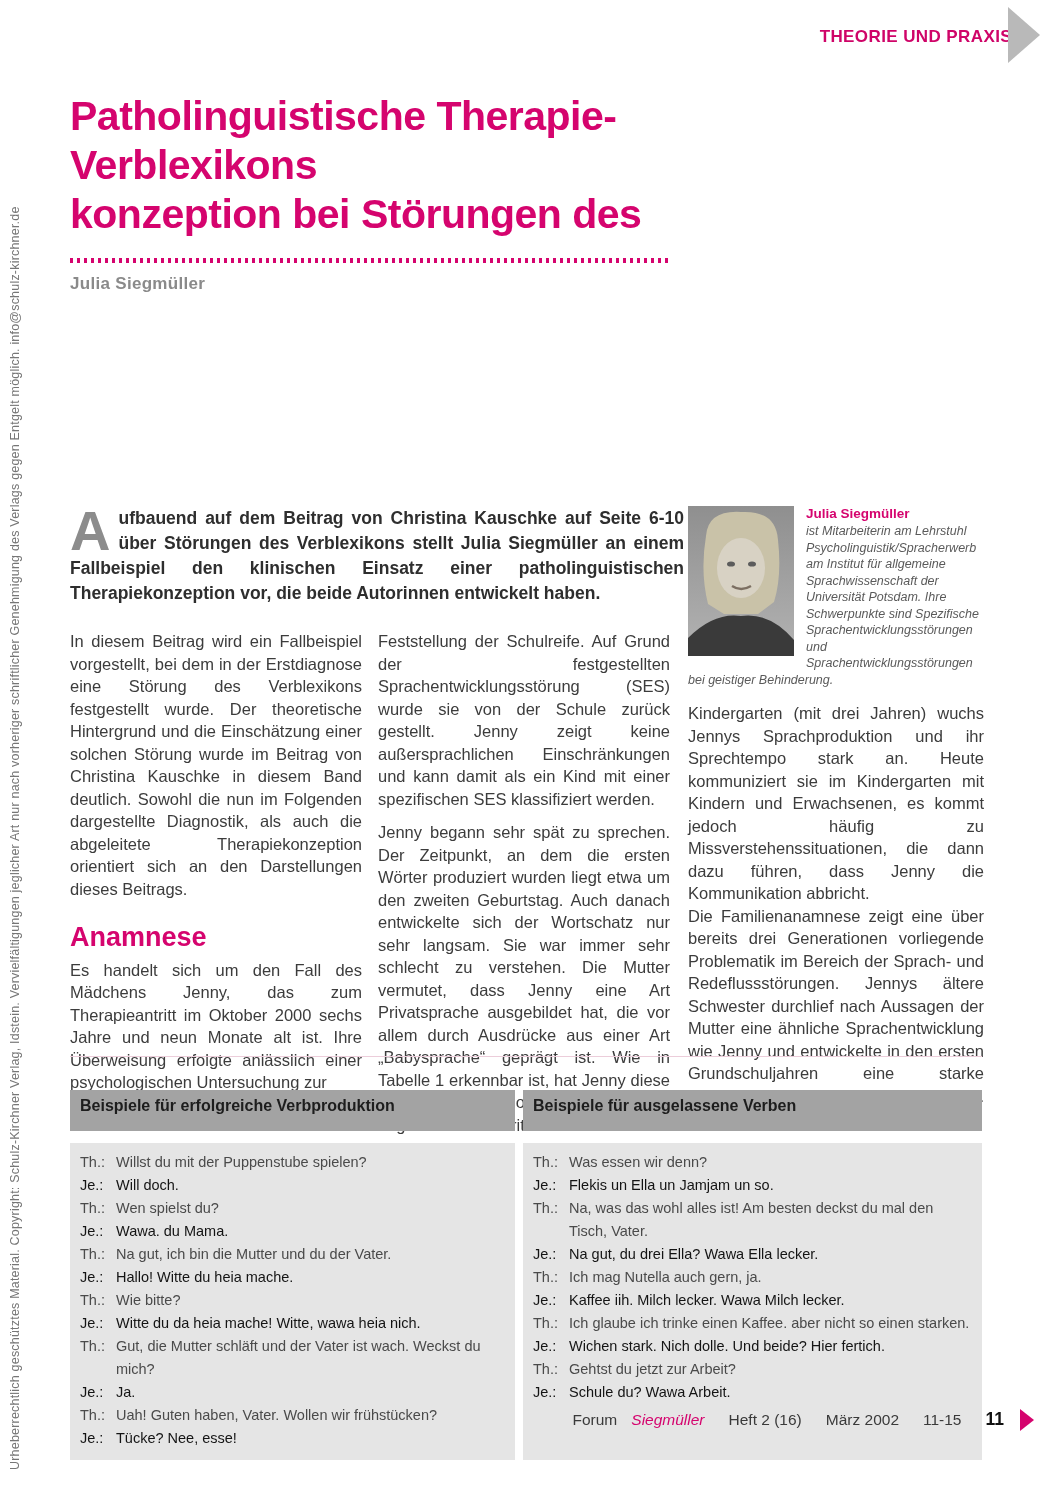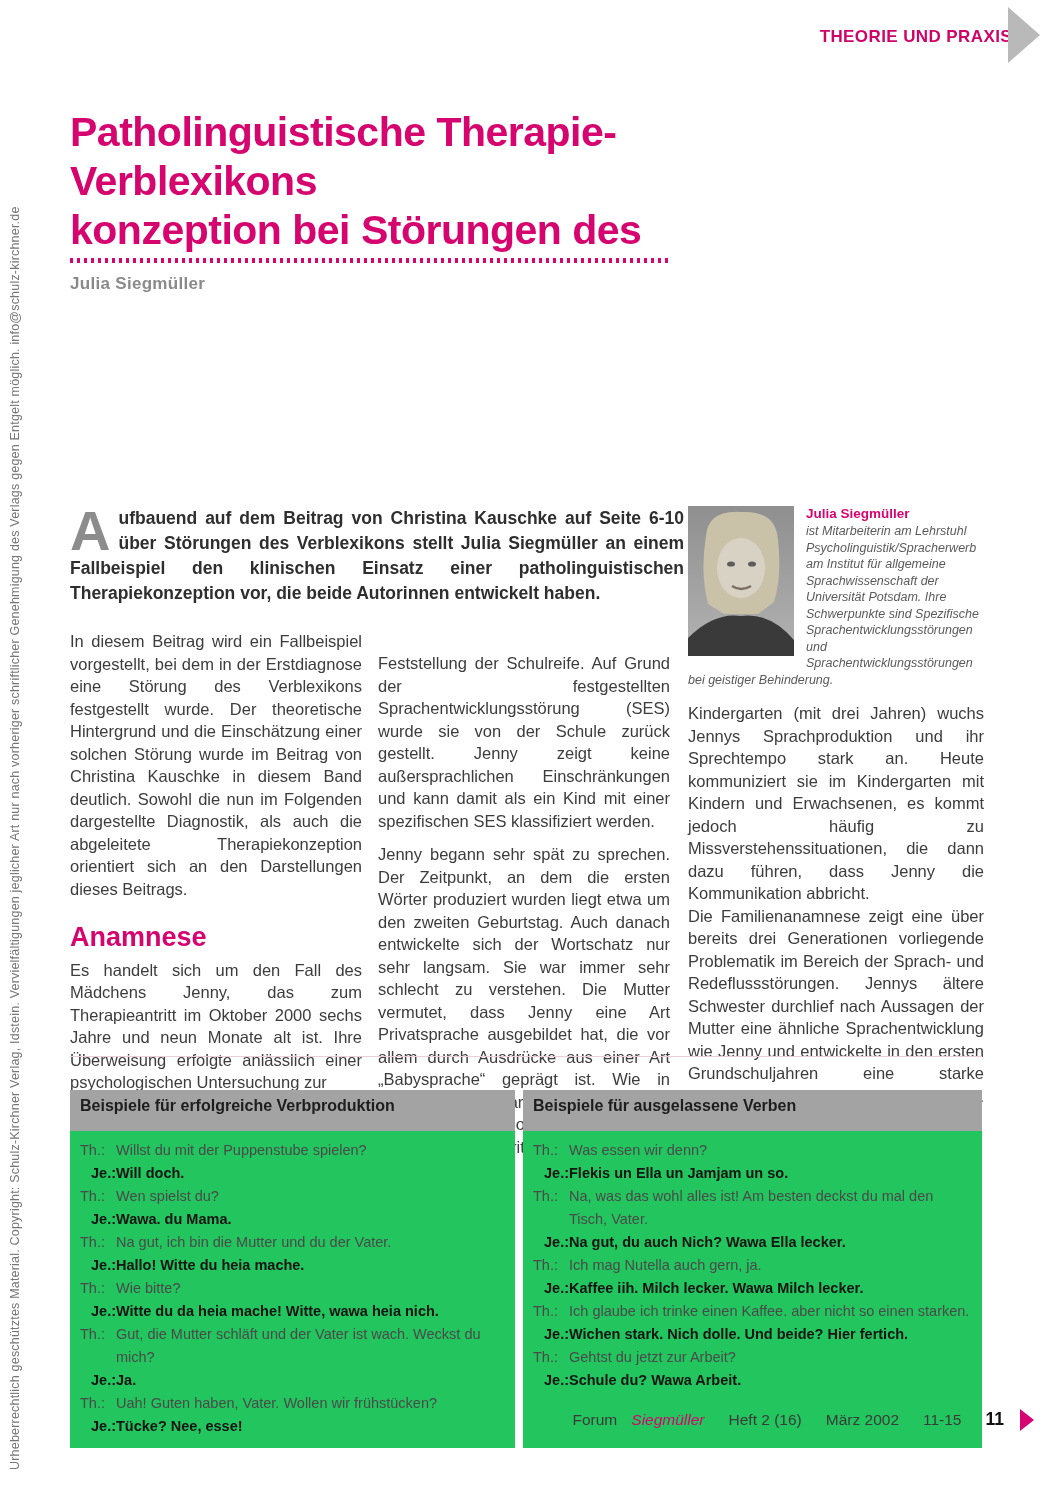--- a/index.html
+++ b/index.html
@@ -19,21 +19,21 @@
     position:absolute; top:27px; right:46px;
     font-size:17px; font-weight:bold; color:#cf0468; letter-spacing:.4px;margin-left:21px;
   }
   .corner-arrow{
     position:absolute; top:7px; right:18px; width:0; height:0;
     border-top:28px solid transparent; border-bottom:28px solid transparent;
     border-left:32px solid #b9b9b9;
   }
   
   .title{
-    position:absolute; left:70px; top:108px; width:700px;
+    position:absolute; left:70px; top:92px; width:700px;
     font-size:41px; line-height:49px; font-weight:bold; color:#d5046e;
     letter-spacing:-.5px;
   }
   .dotted-rule{
     position:absolute; left:70px; top:258px; width:600px; height:5px;
     background:repeating-linear-gradient(90deg,#d5046e 0 3px,transparent 3px 7px);
   }
   .byline{
     position:absolute; left:70px; top:274px;
     font-size:17px; font-weight:bold; color:#8a8a8a; letter-spacing:.3px;
@@ -52,46 +52,46 @@
   .bio{ position:absolute; left:688px; top:506px; width:296px; }
   .bio-photo{ float:left; width:106px; height:150px; margin-right:12px; background:#9a9a9a; }
   .bio-name{ font-size:13.5px; font-weight:bold; color:#d5046e; margin-bottom:2px; }
   .bio-text{ font-size:12.5px; line-height:16.5px; font-style:italic; color:#5a5a5a; }
   
   .col{ position:absolute; width:292px; font-size:16.5px; line-height:22.5px;
         text-align:justify; color:#3c3c3c; }
   .col p{ margin:0; }
   .col p + p{ margin-top:11px; }
   .col-1{ left:70px; top:630px; }
-  .col-2{ left:378px; top:630px;margin-top:22px; }
+  .col-2{ left:378px; top:630px; }
   .col-3{ left:688px; top:702px; width:296px; }
   .col-3 p + p{ margin-top:0; }
   .section-heading{
     font-size:27px; font-weight:bold; color:#d5046e; margin:26px 0 10px 0;
     text-align:left;
   }
   .thin-rule{
     position:absolute; left:70px; top:1056px; width:912px; height:1px;
     background:#eccdda;
   }
   
   .dialogue{ position:absolute; left:70px; top:1090px; width:912px; display:flex; gap:8px; align-items:stretch; }
   .tcol{ display:flex; flex-direction:column; }
   .tcol-left{ width:446px; }
   .tcol-right{ width:460px; }
   .thead{
     background:#a3a3a3; color:#1d1d1d; font-weight:bold; font-size:16px;
     padding:7px 10px 16px 10px;
   }
   .tbody{
-    background:#22c55e; flex:1; padding:8px 10px 10px 10px;
+    background:#e5e5e5; flex:1; padding:8px 10px 10px 10px;margin-top:12px;
   }
   .trow{ display:flex; font-size:14.5px; line-height:23px; color:#4a4a4a; }
   .trow .spk{ flex:0 0 36px; }
-  .trow.je{ font-weight:bold; color:#141414;text-align:right; }
+  .trow.je{ font-weight:normal; color:#141414; }
   
   .footer{
     position:absolute; top:1409px; right:24px;
     display:flex; align-items:baseline; gap:8px;
     font-size:15.5px; color:#3a3a3a;
   }
   .footer .seg{ margin-left:16px; }
   .footer .journal-name{ color:#d5046e; font-style:italic; margin-left:6px; }
   .footer .pageno{ font-weight:bold; font-size:17.5px; color:#111; }
   .footer-arrow{
@@ -226,21 +226,21 @@
         <div class="trow je">
             <span class="spk">Je.:</span>
             <span class="txt">Flekis un Ella un Jamjam un so.</span>
           </div>
         <div class="trow">
             <span class="spk">Th.:</span>
             <span class="txt">Na, was das wohl alles ist! Am besten deckst du mal den Tisch, Vater.</span>
           </div>
         <div class="trow je">
             <span class="spk">Je.:</span>
-            <span class="txt">Na gut, du auch Nich? Wawa Ella lecker.</span>
+            <span class="txt">Na gut, du drei Ella? Wawa Ella lecker.</span>
           </div>
         <div class="trow">
             <span class="spk">Th.:</span>
             <span class="txt">Ich mag Nutella auch gern, ja.</span>
           </div>
         <div class="trow je">
             <span class="spk">Je.:</span>
             <span class="txt">Kaffee iih. Milch lecker. Wawa Milch lecker.</span>
           </div>
         <div class="trow">

